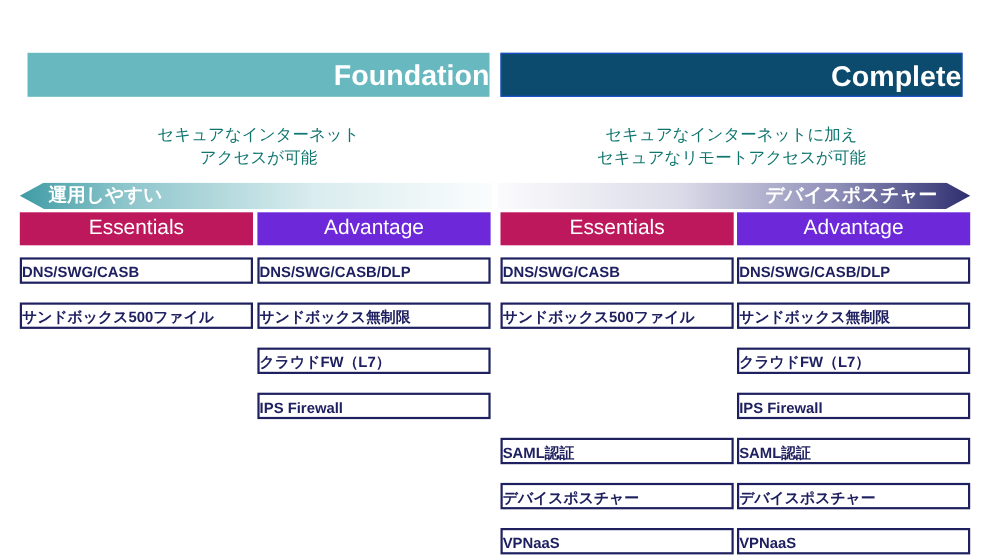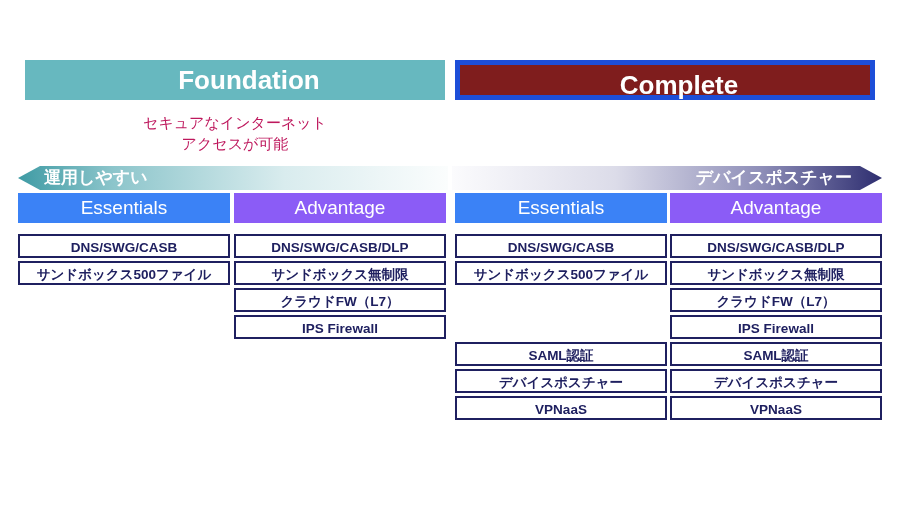--- a/index.html
+++ b/index.html
@@ -29,50 +29,50 @@
     font-size: 24px;
     font-weight: 700;
     color: #262626;
     letter-spacing: 0.5px;
     white-space: nowrap;
   }
 
   
   .pkg-header {
     position: absolute;
-    top: 60px;
+    top: 48px;
     height: 40px;
     line-height: 40px;
-    text-align: center;
+    text-align: right;
     color: #ffffff;
     font-size: 26px;
     font-weight: 700;
     box-sizing: border-box;
     padding-left: 28px;
   }
   .pkg-header.foundation {
     left: 25px;
     width: 420px;
     background: #67b8bf;
   }
   .pkg-header.complete {
     left: 455px;
     width: 420px;
-    background: #7f1d1d;
-    border: 5px solid #1d4ed8;
+    background: #0c4a6e;
+    border: 1px solid #1d4ed8;
   }
 
   
   .pkg-caption {
     position: absolute;
     top: 112px;
     text-align: center;
     font-size: 15px;
     line-height: 21px;
-    color: #be185d;
+    color: #0f766e;
     white-space: pre-line;
   }
   .pkg-caption.foundation { left: 25px; width: 420px; }
   .pkg-caption.complete  { left: 455px; width: 420px; }
 
   
   .arrow-band {
     position: absolute;
     top: 166px;
     height: 24px;
@@ -105,49 +105,49 @@
   .tier-header {
     position: absolute;
     top: 193px;
     height: 30px;
     line-height: 30px;
     text-align: center;
     font-size: 19px;
     color: #ffffff;
     box-sizing: border-box;
   }
-  .tier-essentials { background: #3b82f6; }
-  .tier-advantage  { background: #8b5cf6; }
+  .tier-essentials { background: #be185d; }
+  .tier-advantage  { background: #6d28d9; }
 
   .th-f-e { left: 18px;  width: 212px; }
   .th-f-a { left: 234px; width: 212px; }
   .th-c-e { left: 455px; width: 212px; }
   .th-c-a { left: 670px; width: 212px; }
 
   
   .feat-col {
     position: absolute;
     top: 234px;
     width: 212px;
   }
   .col-f-e { left: 18px; }
   .col-f-a { left: 234px; }
   .col-c-e { left: 455px; }
   .col-c-a { left: 670px; }
 
   .feat-box {
     height: 24px;
     line-height: 24px;
-    margin-bottom: 3px;
+    margin-bottom: 17px;
     border: 2px solid #1f2060;
     background: #ffffff;
     color: #1f2060;
     font-size: 13.5px;
     font-weight: 700;
-    text-align: center;
+    text-align: left;
     box-sizing: border-box;
     white-space: nowrap;
     overflow: hidden;
   }
   .feat-box.spacer {
     border: none;
     background: transparent;
   }
 </style>
 </head>
@@ -155,20 +155,22 @@
 
 <div class="slide">
 
 
   <div class="pkg-header foundation">Foundation</div>
 
   <div class="pkg-header complete">Complete</div>
 
   <div class="pkg-caption foundation">セキュアなインターネット
 アクセスが可能</div>
+  <div class="pkg-caption complete">セキュアなインターネットに加え
+セキュアなリモートアクセスが可能</div>
 
   <div class="arrow-band arrow-left"></div>
   <div class="arrow-label left">運用しやすい</div>
 
   <div class="arrow-band arrow-right"></div>
   <div class="arrow-label right">デバイスポスチャー</div>
 
   <div class="tier-header tier-essentials th-f-e">Essentials</div>
   <div class="tier-header tier-advantage th-f-a">Advantage</div>
   <div class="tier-header tier-essentials th-c-e">Essentials</div>

